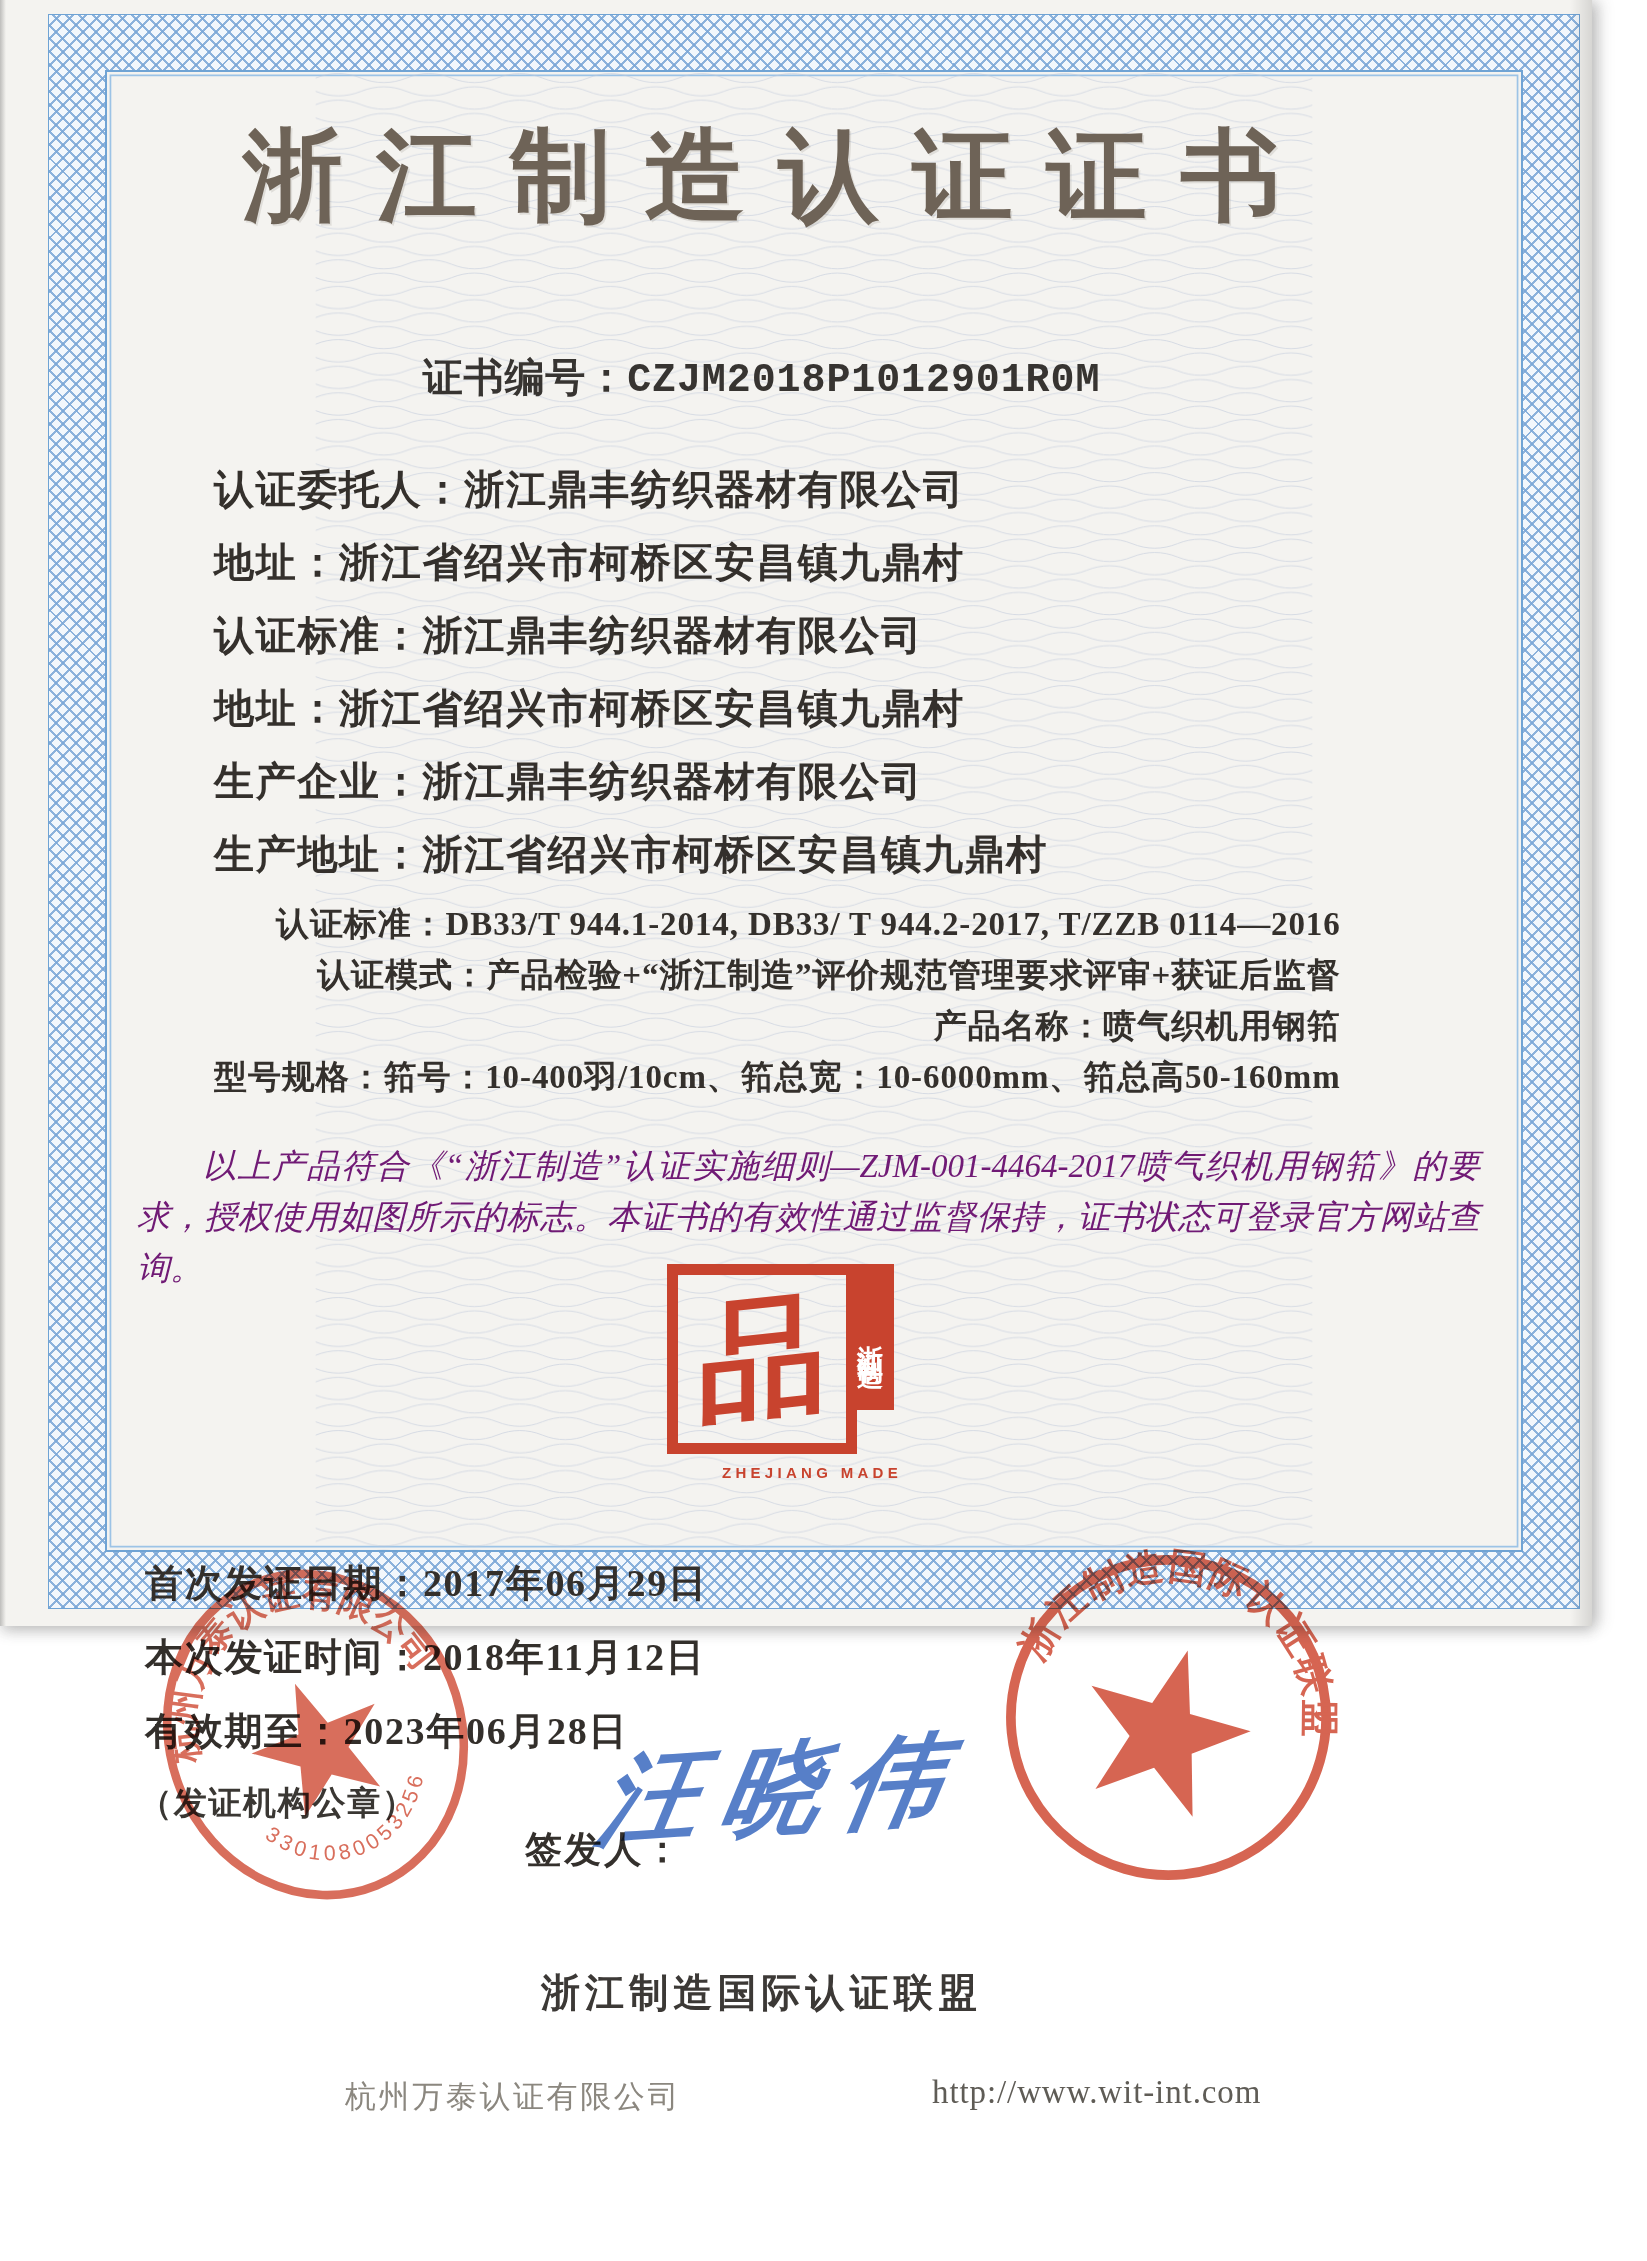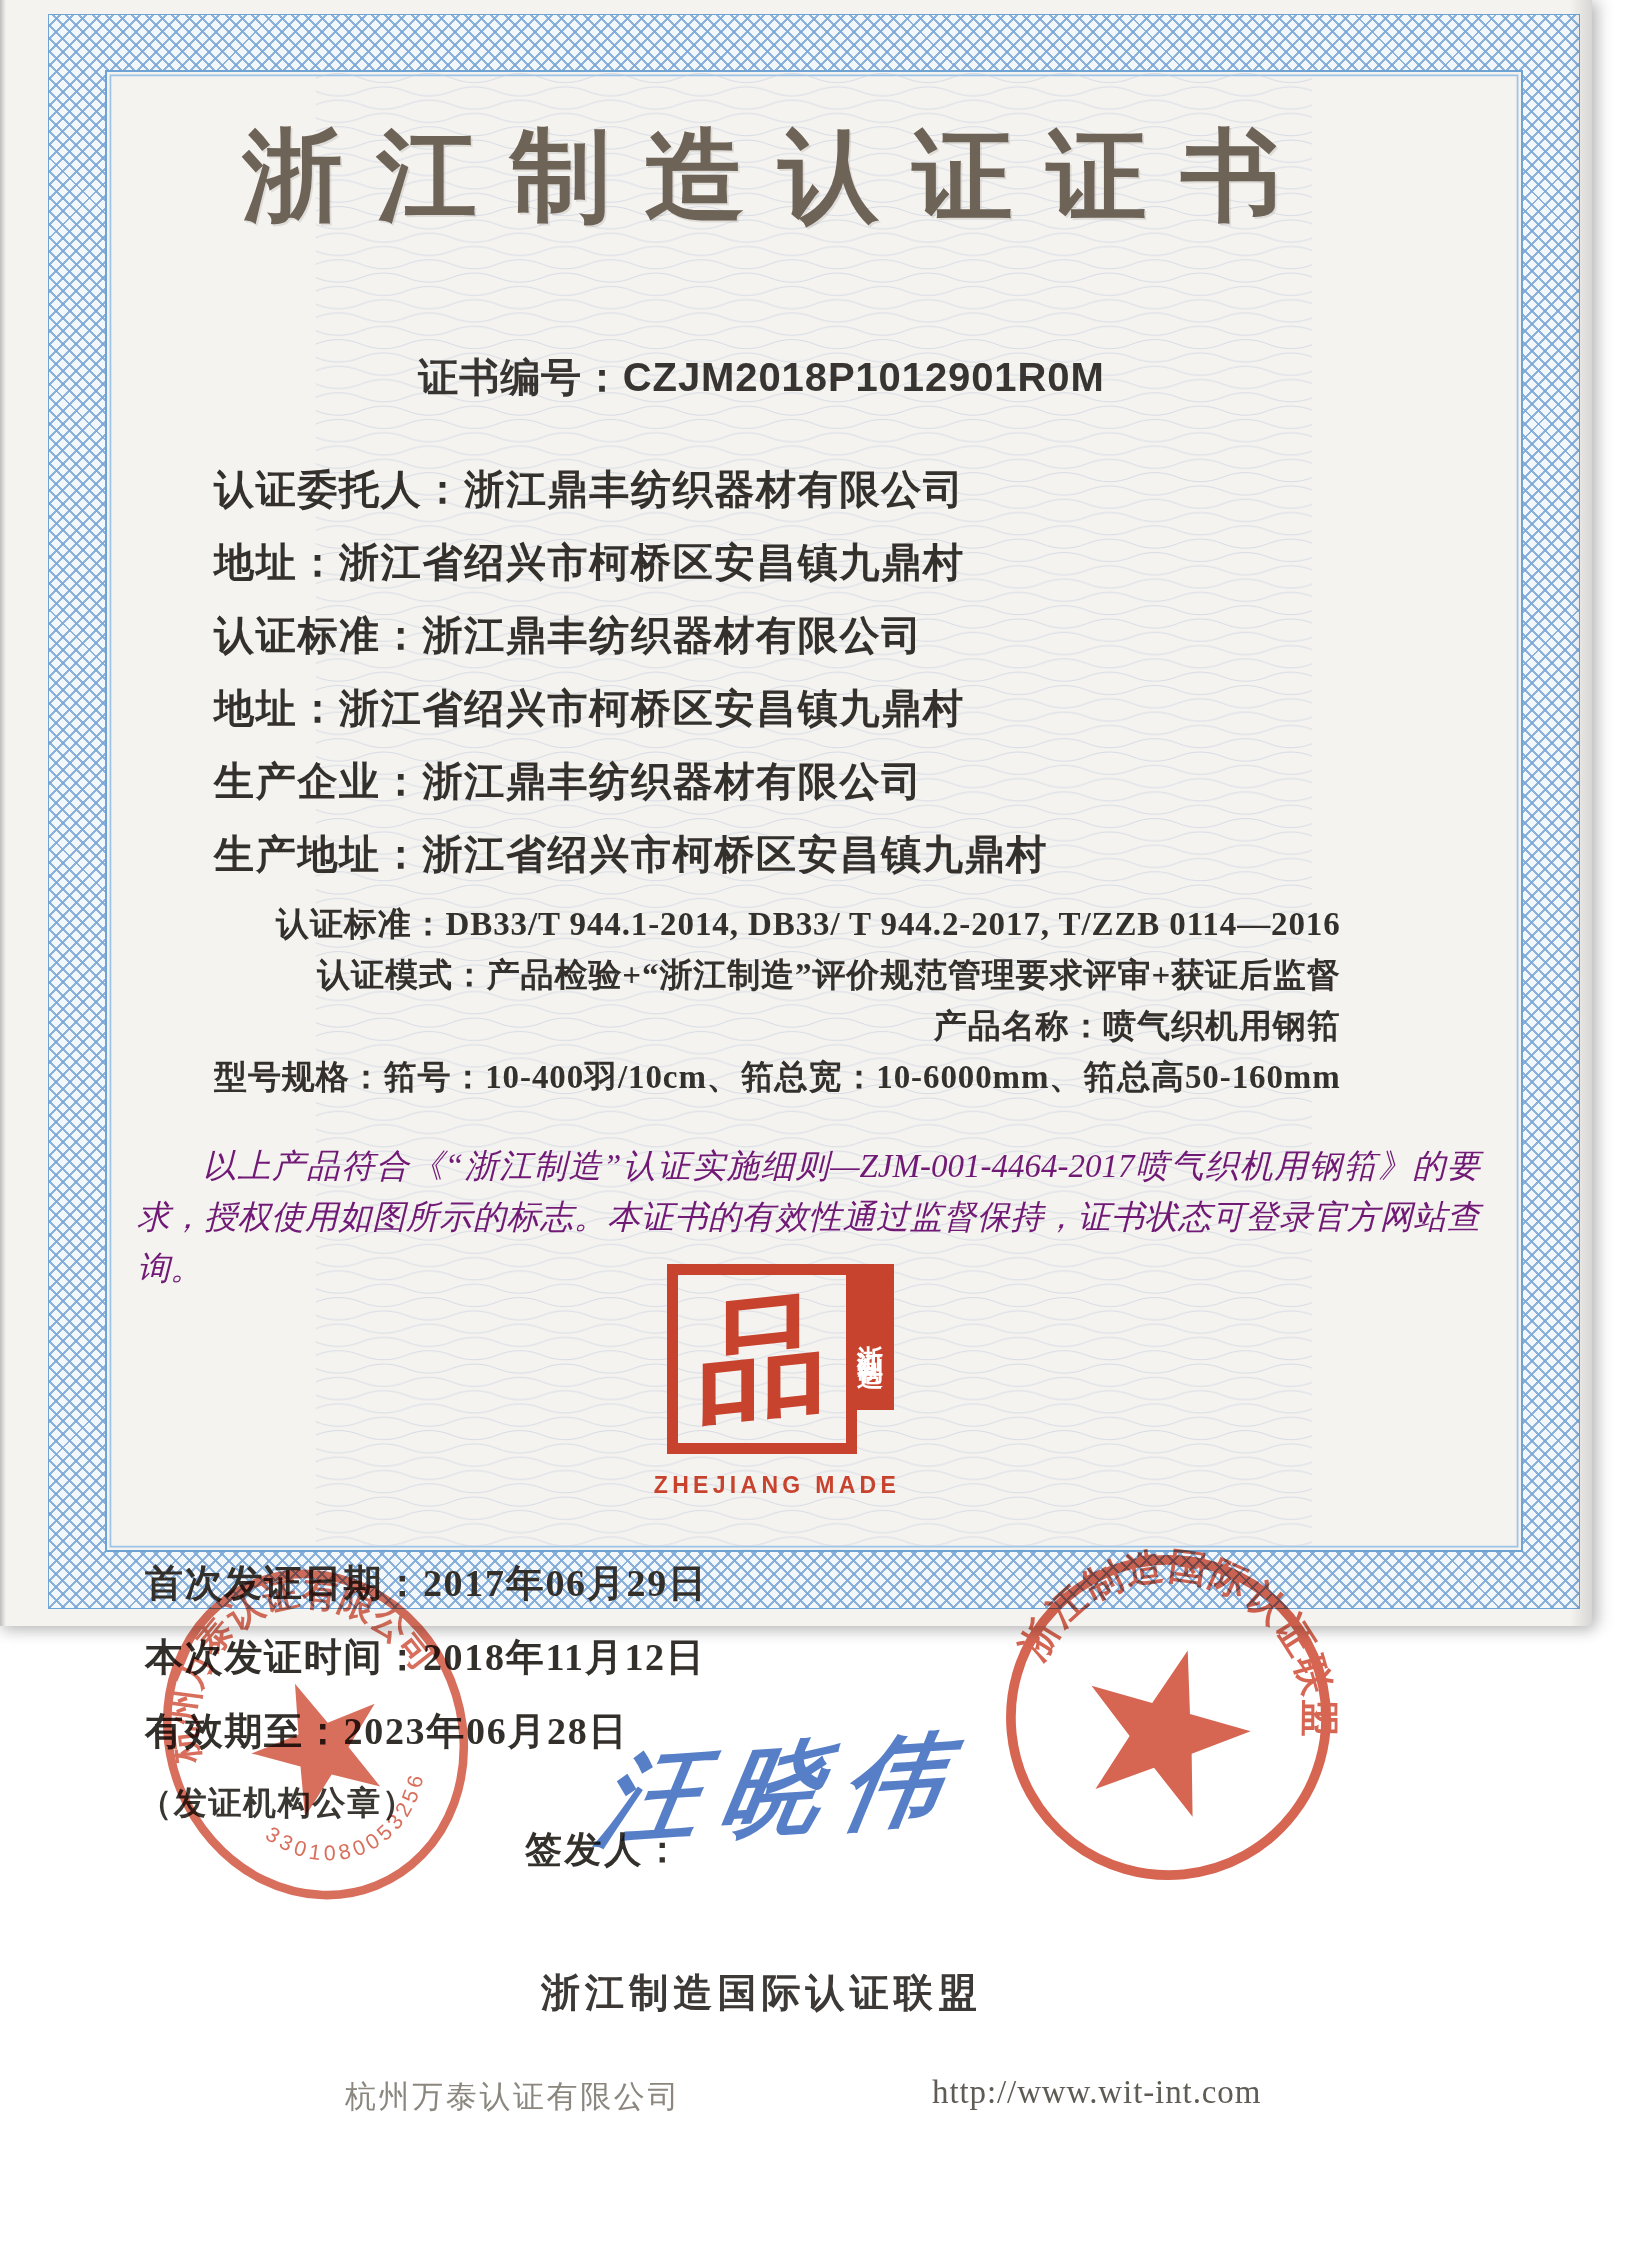--- a/index.html
+++ b/index.html
@@ -17,40 +17,40 @@
       repeating-linear-gradient(45deg, rgba(122,166,214,.85) 0 2.1px, rgba(0,0,0,0) 2.1px 9.4px),
       repeating-linear-gradient(-45deg, rgba(122,166,214,.85) 0 2.1px, rgba(0,0,0,0) 2.1px 9.4px);}
   .inner{position:absolute;left:105px;top:70px;right:69px;bottom:74px;background:#f4f3f0;
     border:2.6px solid #6fa3d4;box-shadow:inset 0 0 0 2.6px #f4f3f0, inset 0 0 0 4.3px #9cc3e6;}
   .waves{position:absolute;left:0;top:0;width:100%;height:100%;}
   
   .title{position:absolute;left:0;right:69px;top:110px;text-align:center;
     font-size:100px;font-weight:bold;color:#6e6357;letter-spacing:34px;text-indent:34px;
     text-shadow:1.7px 1.7px 0 rgba(110,99,87,.15);}
   .certno{position:absolute;left:0;right:69px;top:350px;text-align:center;
-    font-family:Liberation Sans, sans-serif;font-weight:bold;
+    font-family:Liberation Mono, monospace;font-weight:bold;
     font-size:40px;color:#373431;letter-spacing:0.9px;}
   .info-block{position:absolute;left:214px;top:462px;}
   .info-row{height:73px;font-size:40px;font-weight:bold;color:#34302c;letter-spacing:1.7px;white-space:nowrap;}
   .spec-block{position:absolute;left:214px;top:902px;text-align:right;}
   .spec-row{height:51px;font-size:33px;font-weight:bold;color:#34302c;letter-spacing:0.9px;white-space:nowrap;}
   .statement{position:absolute;left:137px;top:1141px;width:1343px;
     font-size:33px;line-height:51px;text-align:justify;text-indent:2em;
     font-style:italic;color:#701a75;}
   
   .logo-wrap{position:absolute;left:652px;top:1254px;width:266px;height:257px;}
   .logo-square{position:absolute;left:15.4px;top:10.3px;width:168px;height:168px;border:11px solid #c8432e;
     display:flex;align-items:center;justify-content:center;}
   .logo-glyph{font-size:129px;font-weight:bold;color:#c8432e;transform:rotate(-6deg) skewX(-6deg);}
   .logo-bar{position:absolute;left:194px;top:10.3px;width:48px;height:146px;background:#c8432e;
     display:flex;align-items:center;justify-content:center;}
   .logo-bar span{writing-mode:vertical-rl;color:#fff;font-size:26px;font-weight:bold;letter-spacing:6px;}
-  .logo-caption{position:absolute;left:0;top:218px;width:250px;text-align:center;
+  .logo-caption{position:absolute;left:0;top:210px;width:250px;text-align:right;
     font-family:"Liberation Sans","DejaVu Sans",sans-serif;
-    font-size:23px;font-weight:bold;color:#c8432e;letter-spacing:4.3px;}
+    font-size:15px;font-weight:bold;color:#c8432e;letter-spacing:4.3px;}
   
   .dates-block{position:absolute;left:139px;top:1558px;}
   .date-row{height:74px;font-size:38px;font-weight:bold;color:#332f2b;letter-spacing:1.7px;white-space:nowrap;margin-left:6px;}
   .seal-note{position:absolute;left:139px;top:1781px;font-size:33px;font-weight:bold;color:#3a3733;letter-spacing:1.7px;}
   .signer-label{position:absolute;left:525px;top:1825px;font-size:37px;font-weight:bold;color:#34302c;letter-spacing:2.6px;}
   .signature{position:absolute;left:600px;top:1723px;font-size:100px;font-style:italic;font-weight:600;
     color:#3f6dc1;letter-spacing:22px;transform:rotate(-4deg) skewX(-14deg);opacity:.88;mix-blend-mode:multiply;white-space:nowrap;}
   
   .seal{position:absolute;mix-blend-mode:multiply;}
   .seal-issuer{left:144px;top:1551px;width:343px;height:367px;transform:rotate(-22deg);opacity:.8;}

